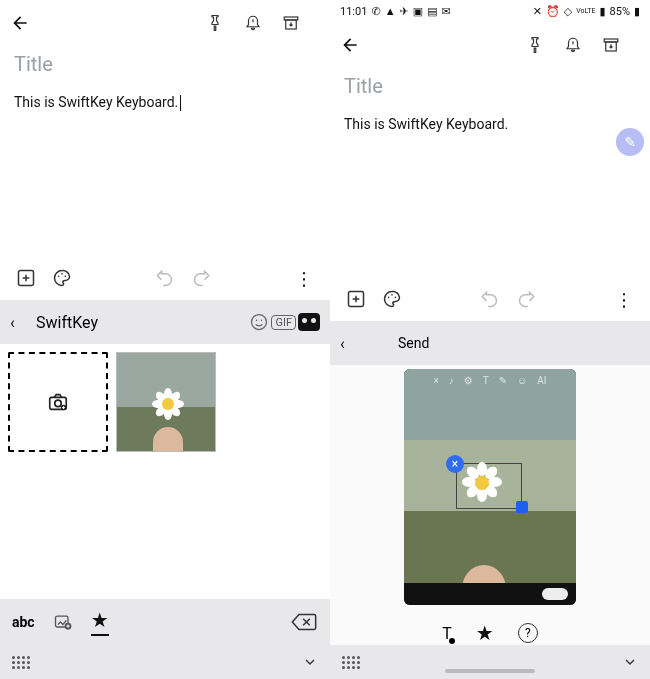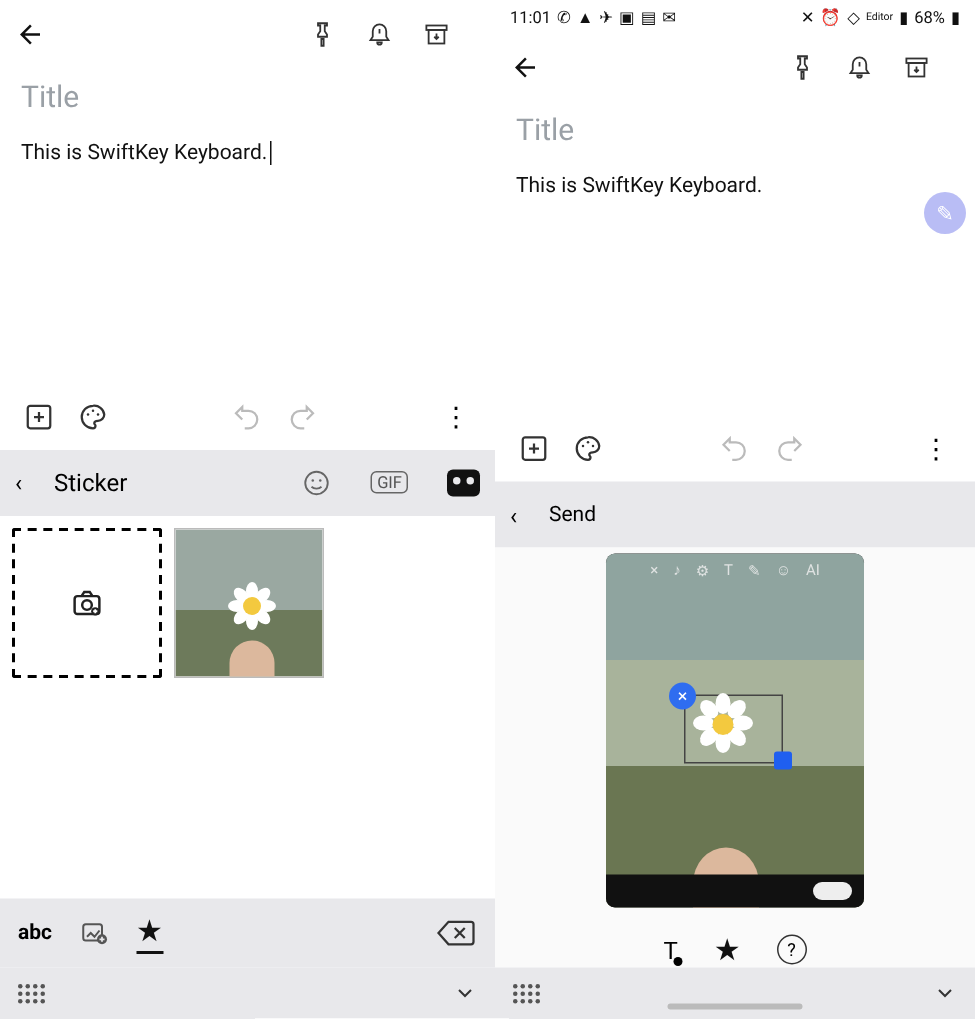--- a/index.html
+++ b/index.html
@@ -34,21 +34,21 @@
   .act { width: 36px; display:flex; justify-content:center; align-items:center; }
   .undo-redo { display:flex; gap:18px; margin-left:auto; margin-right:auto; color:#b8b8b8;}
   .dots { font-size: 18px; }
 
   
   .kbar { background:#e8e8eb; height:44px; display:flex; align-items:center; padding:0 10px; }
   .kbar .kback { font-size:16px; width:26px; }
   .kbar .ktitle { font-size:16px; }
   .kbar .ktitle.center { flex:1; text-align:center; }
   .kbar .spacer { flex:1; }
-  .kright { display:flex; gap:26px; align-items:center; }
+  .kright { display:flex; gap:2px; align-items:center; }
   .chip { font-size:11px; border:1px solid #666; border-radius:4px; padding:0 3px; color:#555;}
   .mask { width:22px; height:18px; background:#111; border-radius:4px; position:relative;}
   .mask::before, .mask::after{content:"";position:absolute;width:5px;height:5px;background:#e8e8eb;border-radius:50%;top:5px;}
   .mask::before{left:4px;} .mask::after{right:4px;}
 
   .stickerrow { display:flex; gap:8px; padding:8px; }
   .dashed { width:100px; height:100px; border:2px dashed #000; border-radius:2px; display:flex; align-items:center; justify-content:center; }
   .cam { font-size:18px; position:relative;}
   .thumb { width:100px; height:100px; border:1px solid #bbb; position:relative; overflow:hidden;}
   .sky{position:absolute;inset:0;background:linear-gradient(#9aa8a1 0 55%, #6d7a5b 55% 100%);}
@@ -79,21 +79,21 @@
   .xdot{position:absolute;left:42px;top:86px;width:18px;height:18px;background:#2f6df0;border-radius:50%;color:#fff;font-size:12px;display:flex;align-items:center;justify-content:center;}
   .bdot{position:absolute;left:112px;top:132px;width:12px;height:12px;background:#1f5ff0;border-radius:2px;}
   .phand{position:absolute;width:44px;height:48px;background:#dcb89d;border-radius:50% 50% 10% 10%;bottom:-8px;left:58px;}
   .phone-bot{position:absolute;bottom:0;left:0;right:0;height:22px;background:#111;display:flex;justify-content:flex-end;align-items:center;padding:0 8px;}
   .pill{width:26px;height:12px;background:#eee;border-radius:6px;}
   .midrow{display:flex;gap:24px;margin-top:16px;align-items:center;}
   .circ{width:20px;height:20px;border:1.5px solid #333;border-radius:50%;display:flex;align-items:center;justify-content:center;font-size:12px;}
   .To{font-size:16px;position:relative;}
   .To::after{content:"";position:absolute;width:6px;height:6px;background:#000;border-radius:50%;right:-3px;bottom:-1px;}
 
-  .send { font-size:14px; }
+  .send { font-size:14px;margin-left:32px; }
 
   .fab{position:absolute;right:6px;top:128px;width:28px;height:28px;background:#b9bdf5;border-radius:50%;display:flex;align-items:center;justify-content:center;color:#fff;font-size:14px;}
 
   .homebar{position:absolute;bottom:6px;left:50%;transform:translateX(-50%);width:90px;height:4px;background:#bbb;border-radius:2px;}
 </style>
 </head>
 <body>
 
 <div class="wrap">
 
@@ -158,21 +158,21 @@
             <svg width="20" height="20" viewBox="0 0 24 24">
               <path d="M15 14l5-5-5-5v3h-5a7 7 0 0 0 0 14h3" fill="none" stroke="#bbb" stroke-width="1.8"></path>
             </svg>
           </span>
       </div>
       <div class="act dots">⋮</div>
     </div>
 
     <div class="kbar">
       <div class="kback">‹</div>
-      <div class="ktitle">Sticker</div>
+      <div class="ktitle">SwiftKey</div>
       <div class="spacer"></div>
       <div class="kright">
         <span>
             <svg width="20" height="20" viewBox="0 0 24 24">
               <circle cx="12" cy="12" r="9" fill="none" stroke="#666" stroke-width="1.5"></circle>
               <circle cx="9" cy="10" r="1" fill="#666"></circle>
               <circle cx="15" cy="10" r="1" fill="#666"></circle>
               <path d="M8 15c1 1 2 1.5 4 1.5s3-.5 4-1.5" fill="none" stroke="#666" stroke-width="1.5"></path>
             </svg>
           </span>
@@ -263,23 +263,23 @@
         <span>▲</span>
         <span>✈</span>
         <span>▣</span>
         <span>▤</span>
         <span>✉</span>
       </div>
       <div class="icons r">
         <span>✕</span>
         <span>⏰</span>
         <span>◇</span>
-        <span style="font-size:7px;">Editor</span>
+        <span style="font-size:7px;">VoLTE</span>
         <span>▮</span>
-        <span>68%</span>
+        <span>85%</span>
         <span>▮</span>
       </div>
     </div>
 
     <div class="app-header">
       <div class="back">
         <svg width="20" height="20" viewBox="0 0 24 24">
             <path d="M20 11H7.8l5.6-5.6L12 4l-8 8 8 8 1.4-1.4L7.8 13H20z" fill="#111"></path>
           </svg>
       </div>

